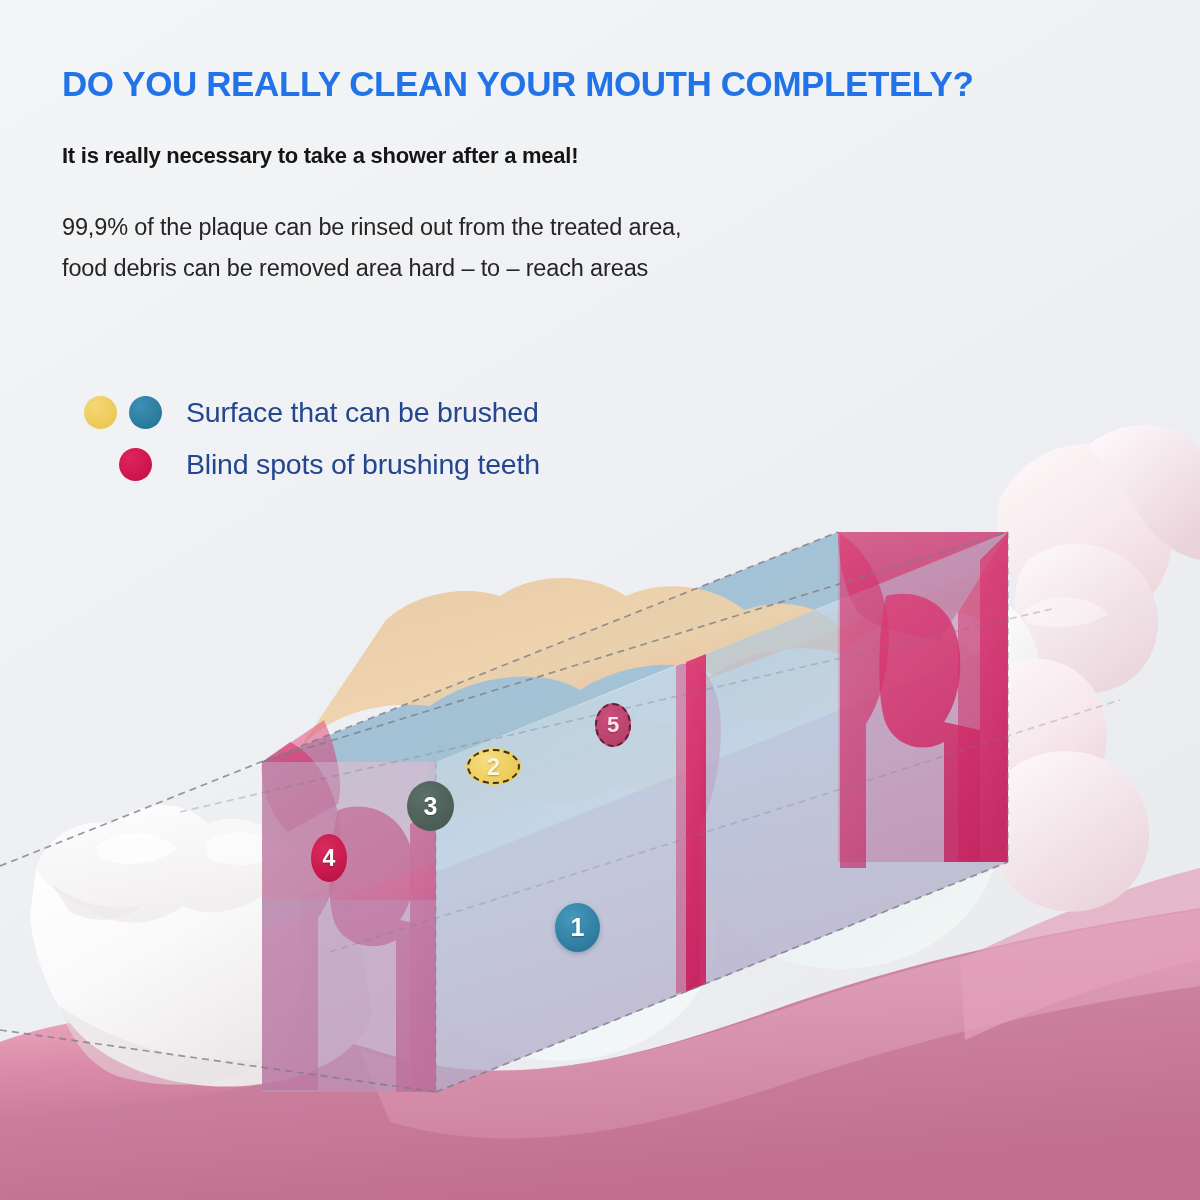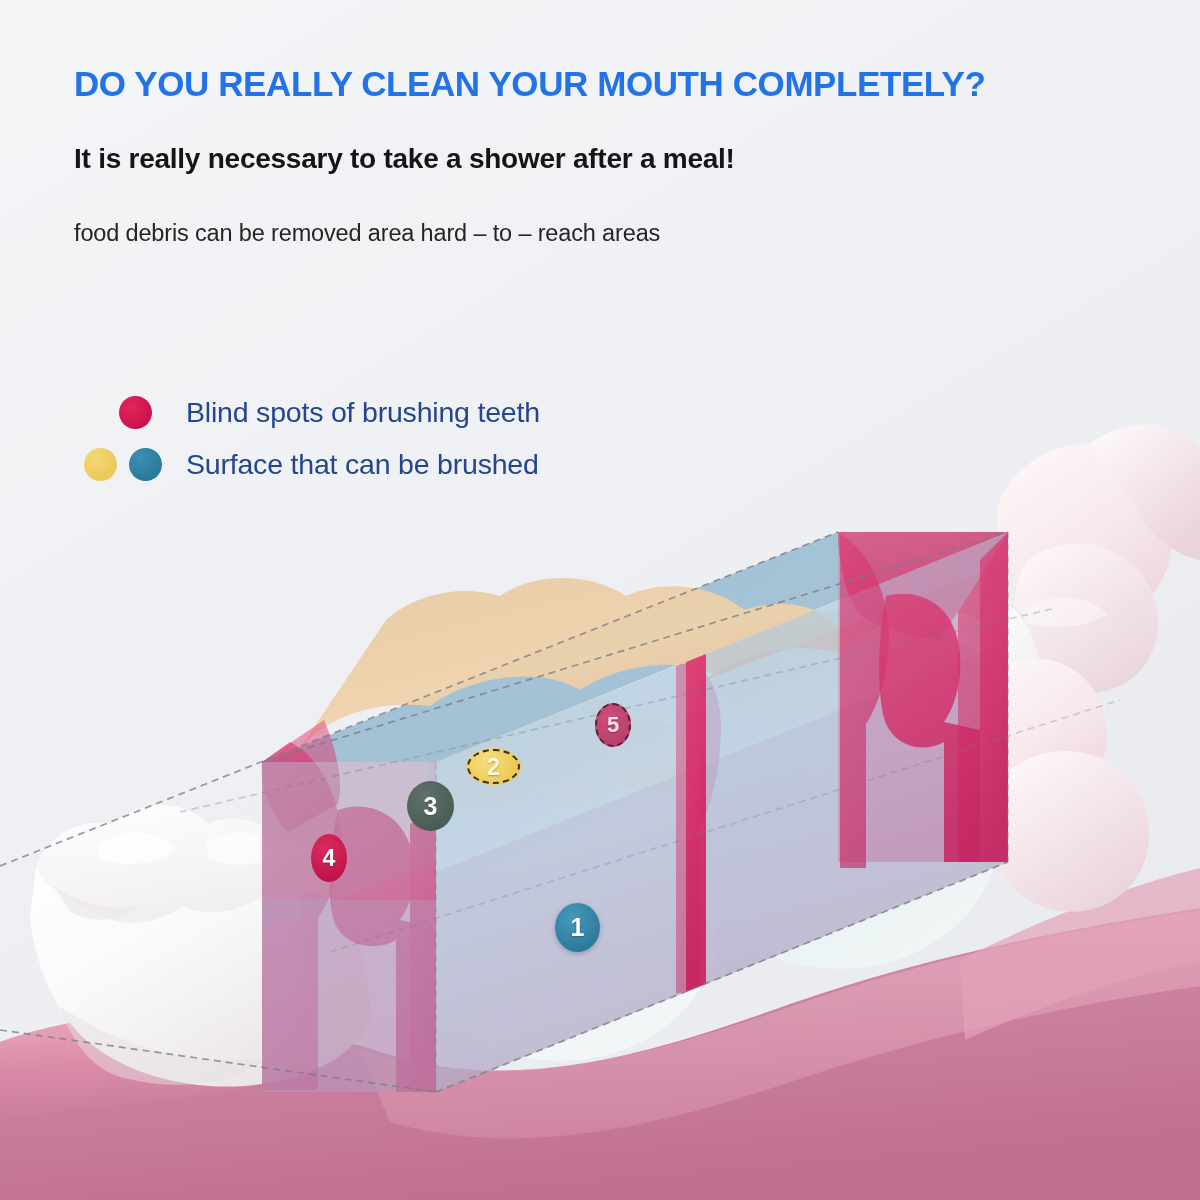--- a/index.html
+++ b/index.html
@@ -8,29 +8,29 @@
     width:1200px; height:1200px; overflow:hidden;
     font-family:"Liberation Sans", sans-serif;
   }
   #poster {
     position:relative; width:1200px; height:1200px;
     background:linear-gradient(150deg,#F3F4F6 0%,#EFF0F3 45%,#ECEDF1 100%);
     overflow:hidden;
   }
 
   
-  .text-block { position:absolute; left:74px; top:66px; width:1090px; z-index:40; }
+  .text-block { position:absolute; left:62px; top:66px; width:1090px; z-index:40; }
 
   .title {
     font-size:35.5px; font-weight:bold; letter-spacing:-0.4px;
     color:#2272E8; line-height:1.05; white-space:nowrap;
     transform:scaleX(0.985); transform-origin:left center;
   }
   .subtitle {
-    margin-top:40px; font-size:28px; font-weight:bold;
+    margin-top:40px; font-size:22px; font-weight:bold;
     color:#151515; letter-spacing:-0.25px; white-space:nowrap;
   }
   .para {
     margin-top:38px; font-size:23.5px; font-weight:400;
     color:#252525; line-height:1.72; letter-spacing:-0.15px;
   }
   .para .line { display:block; white-space:nowrap; }
 
   
   .legend { position:absolute; left:84px; top:386px; z-index:40; }
@@ -324,33 +324,34 @@
   <div class="marker m1">1</div>
   <div class="marker m2">2</div>
   <div class="marker m3">3</div>
   <div class="marker m4">4</div>
   <div class="marker m5">5</div>
 
   <div class="text-block">
     <div class="title">DO YOU REALLY CLEAN YOUR MOUTH COMPLETELY?</div>
     <div class="subtitle">It is really necessary to take a shower after a meal!</div>
     <div class="para">
+      <span class="line">99,9% of the plaque can be rinsed out from the treated area,</span>
       <span class="line">food debris can be removed area hard – to – reach areas</span>
     </div>
   </div>
 
   <div class="legend">
-    <div class="legend-row">
-      <span class="swatches single">
-        <span class="dot crimson"></span>
-      </span>
-      <span class="legend-label">Blind spots of brushing teeth</span>
-    </div>
     <div class="legend-row">
       <span class="swatches">
         <span class="dot yellow"></span>
         <span class="dot teal"></span>
       </span>
       <span class="legend-label">Surface that can be brushed</span>
     </div>
+    <div class="legend-row">
+      <span class="swatches single">
+        <span class="dot crimson"></span>
+      </span>
+      <span class="legend-label">Blind spots of brushing teeth</span>
+    </div>
   </div>
 
 </div>
 
 </body></html>

